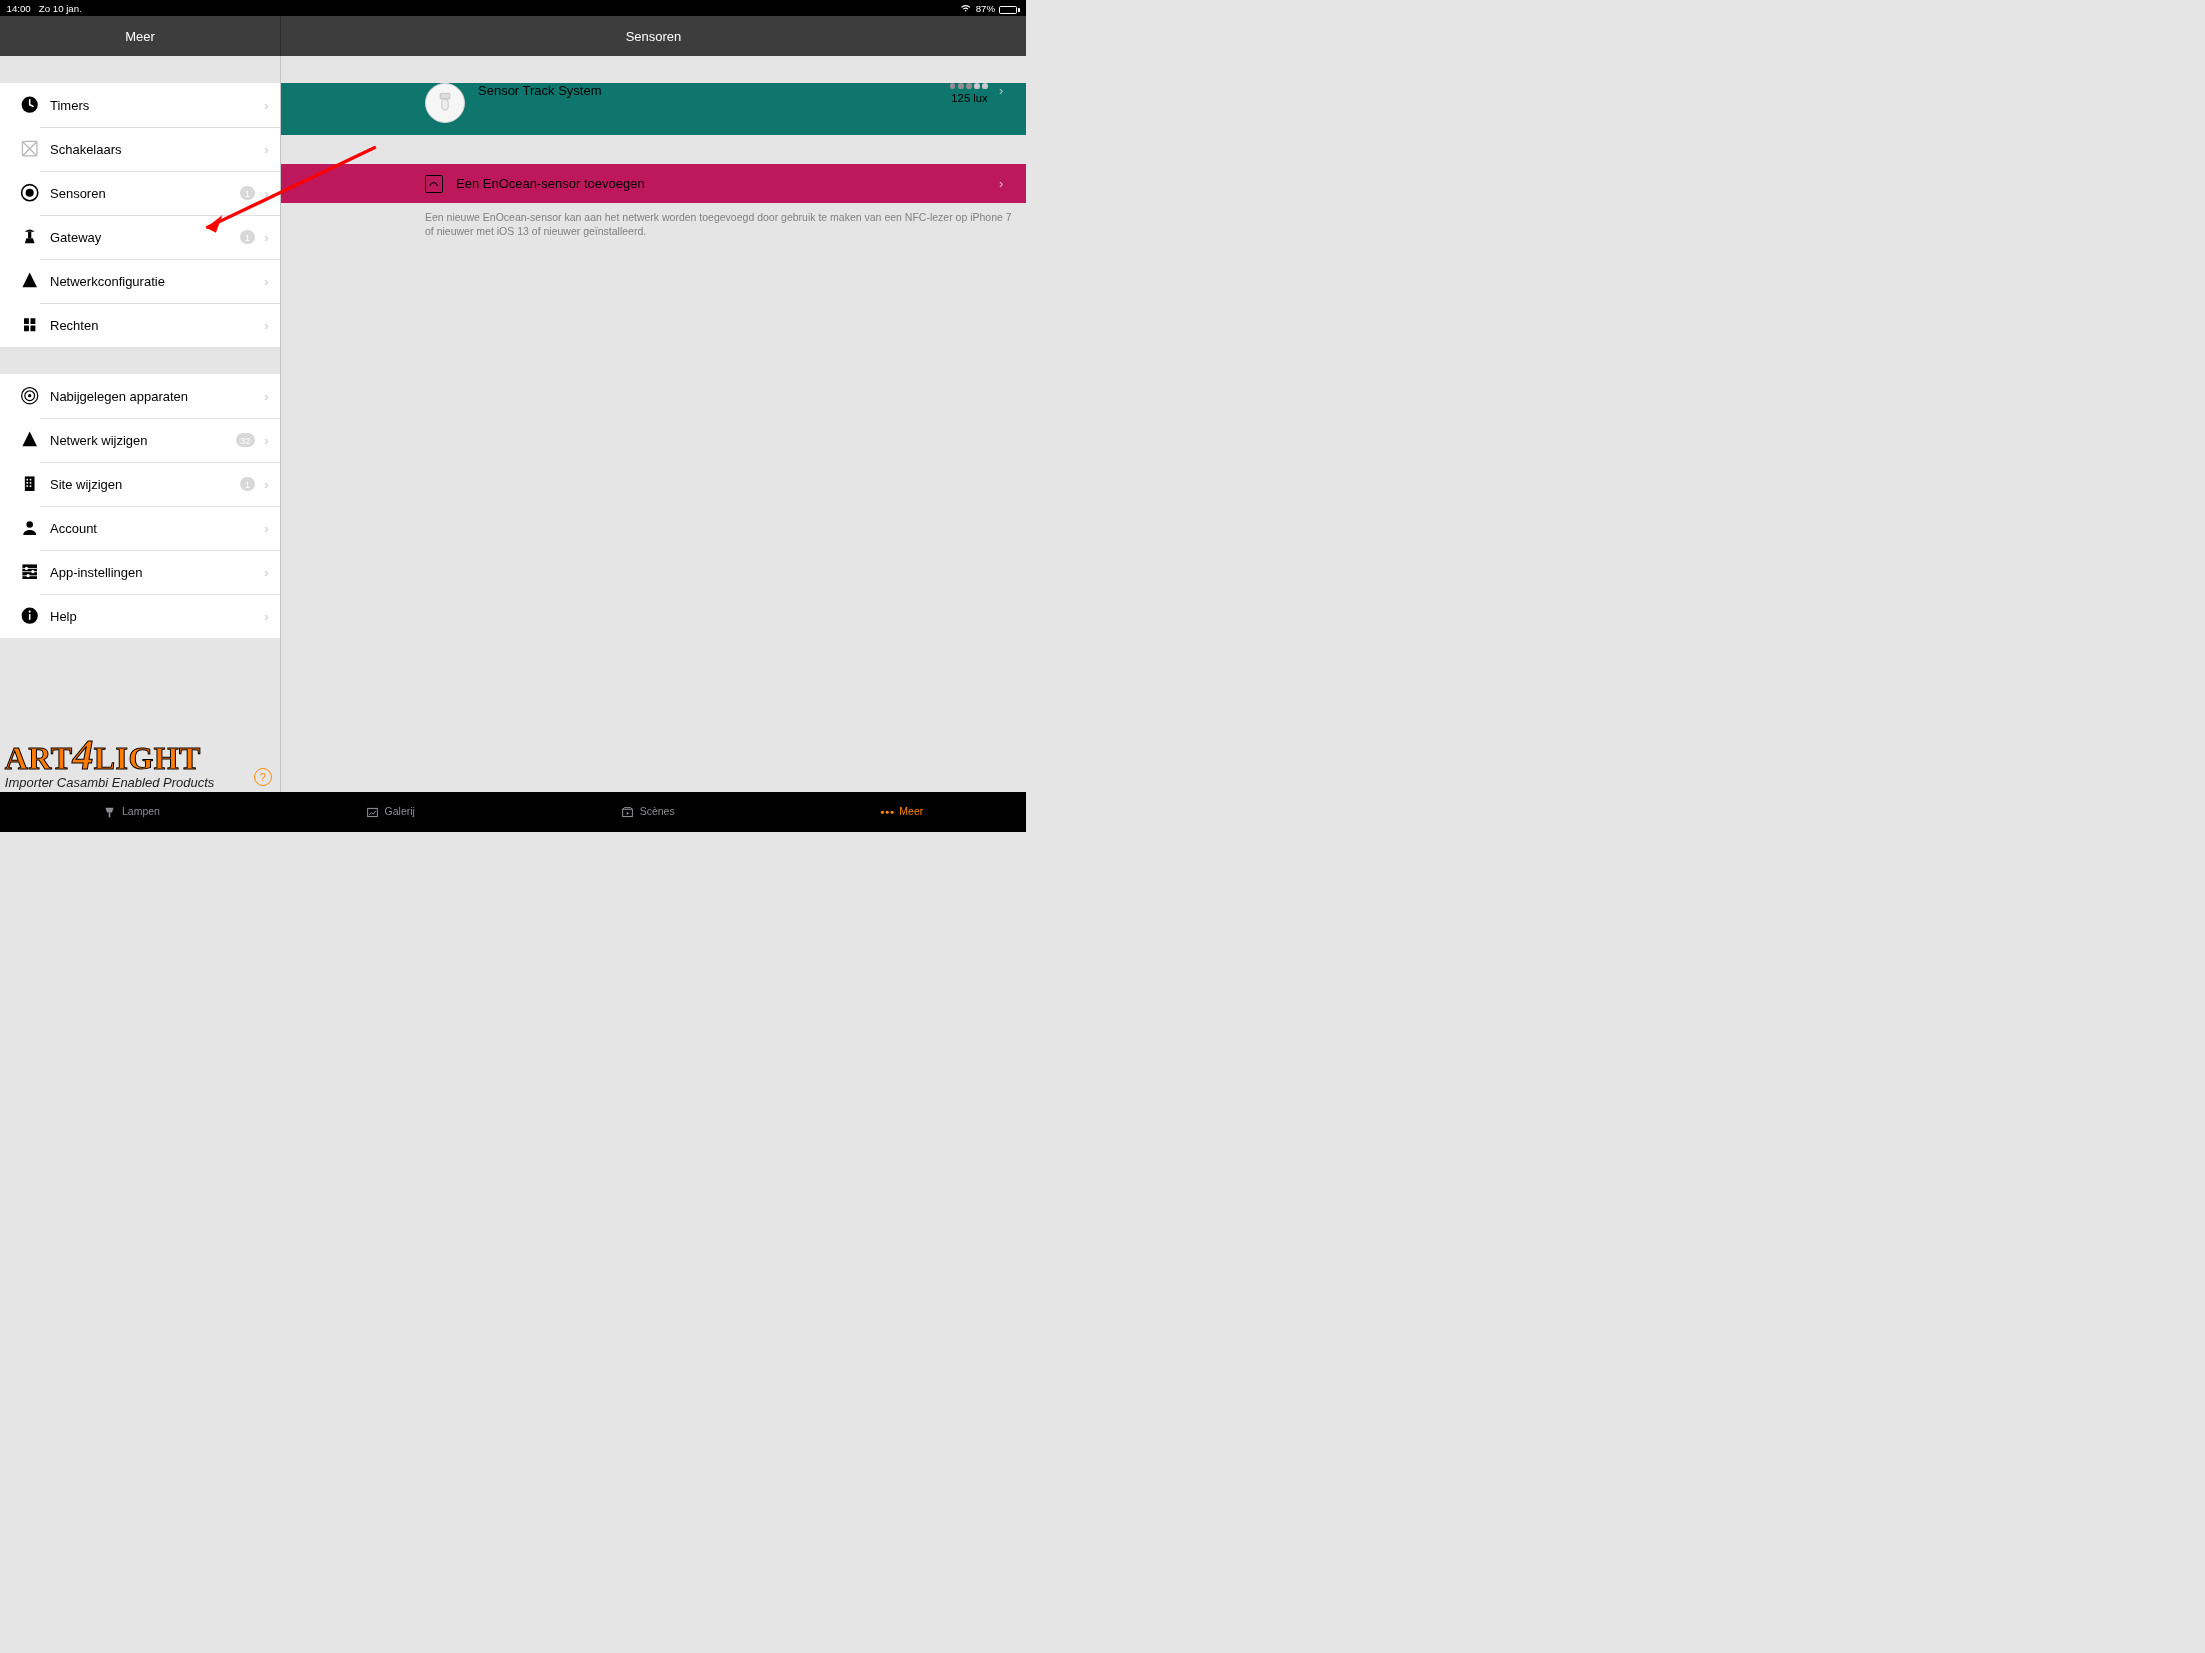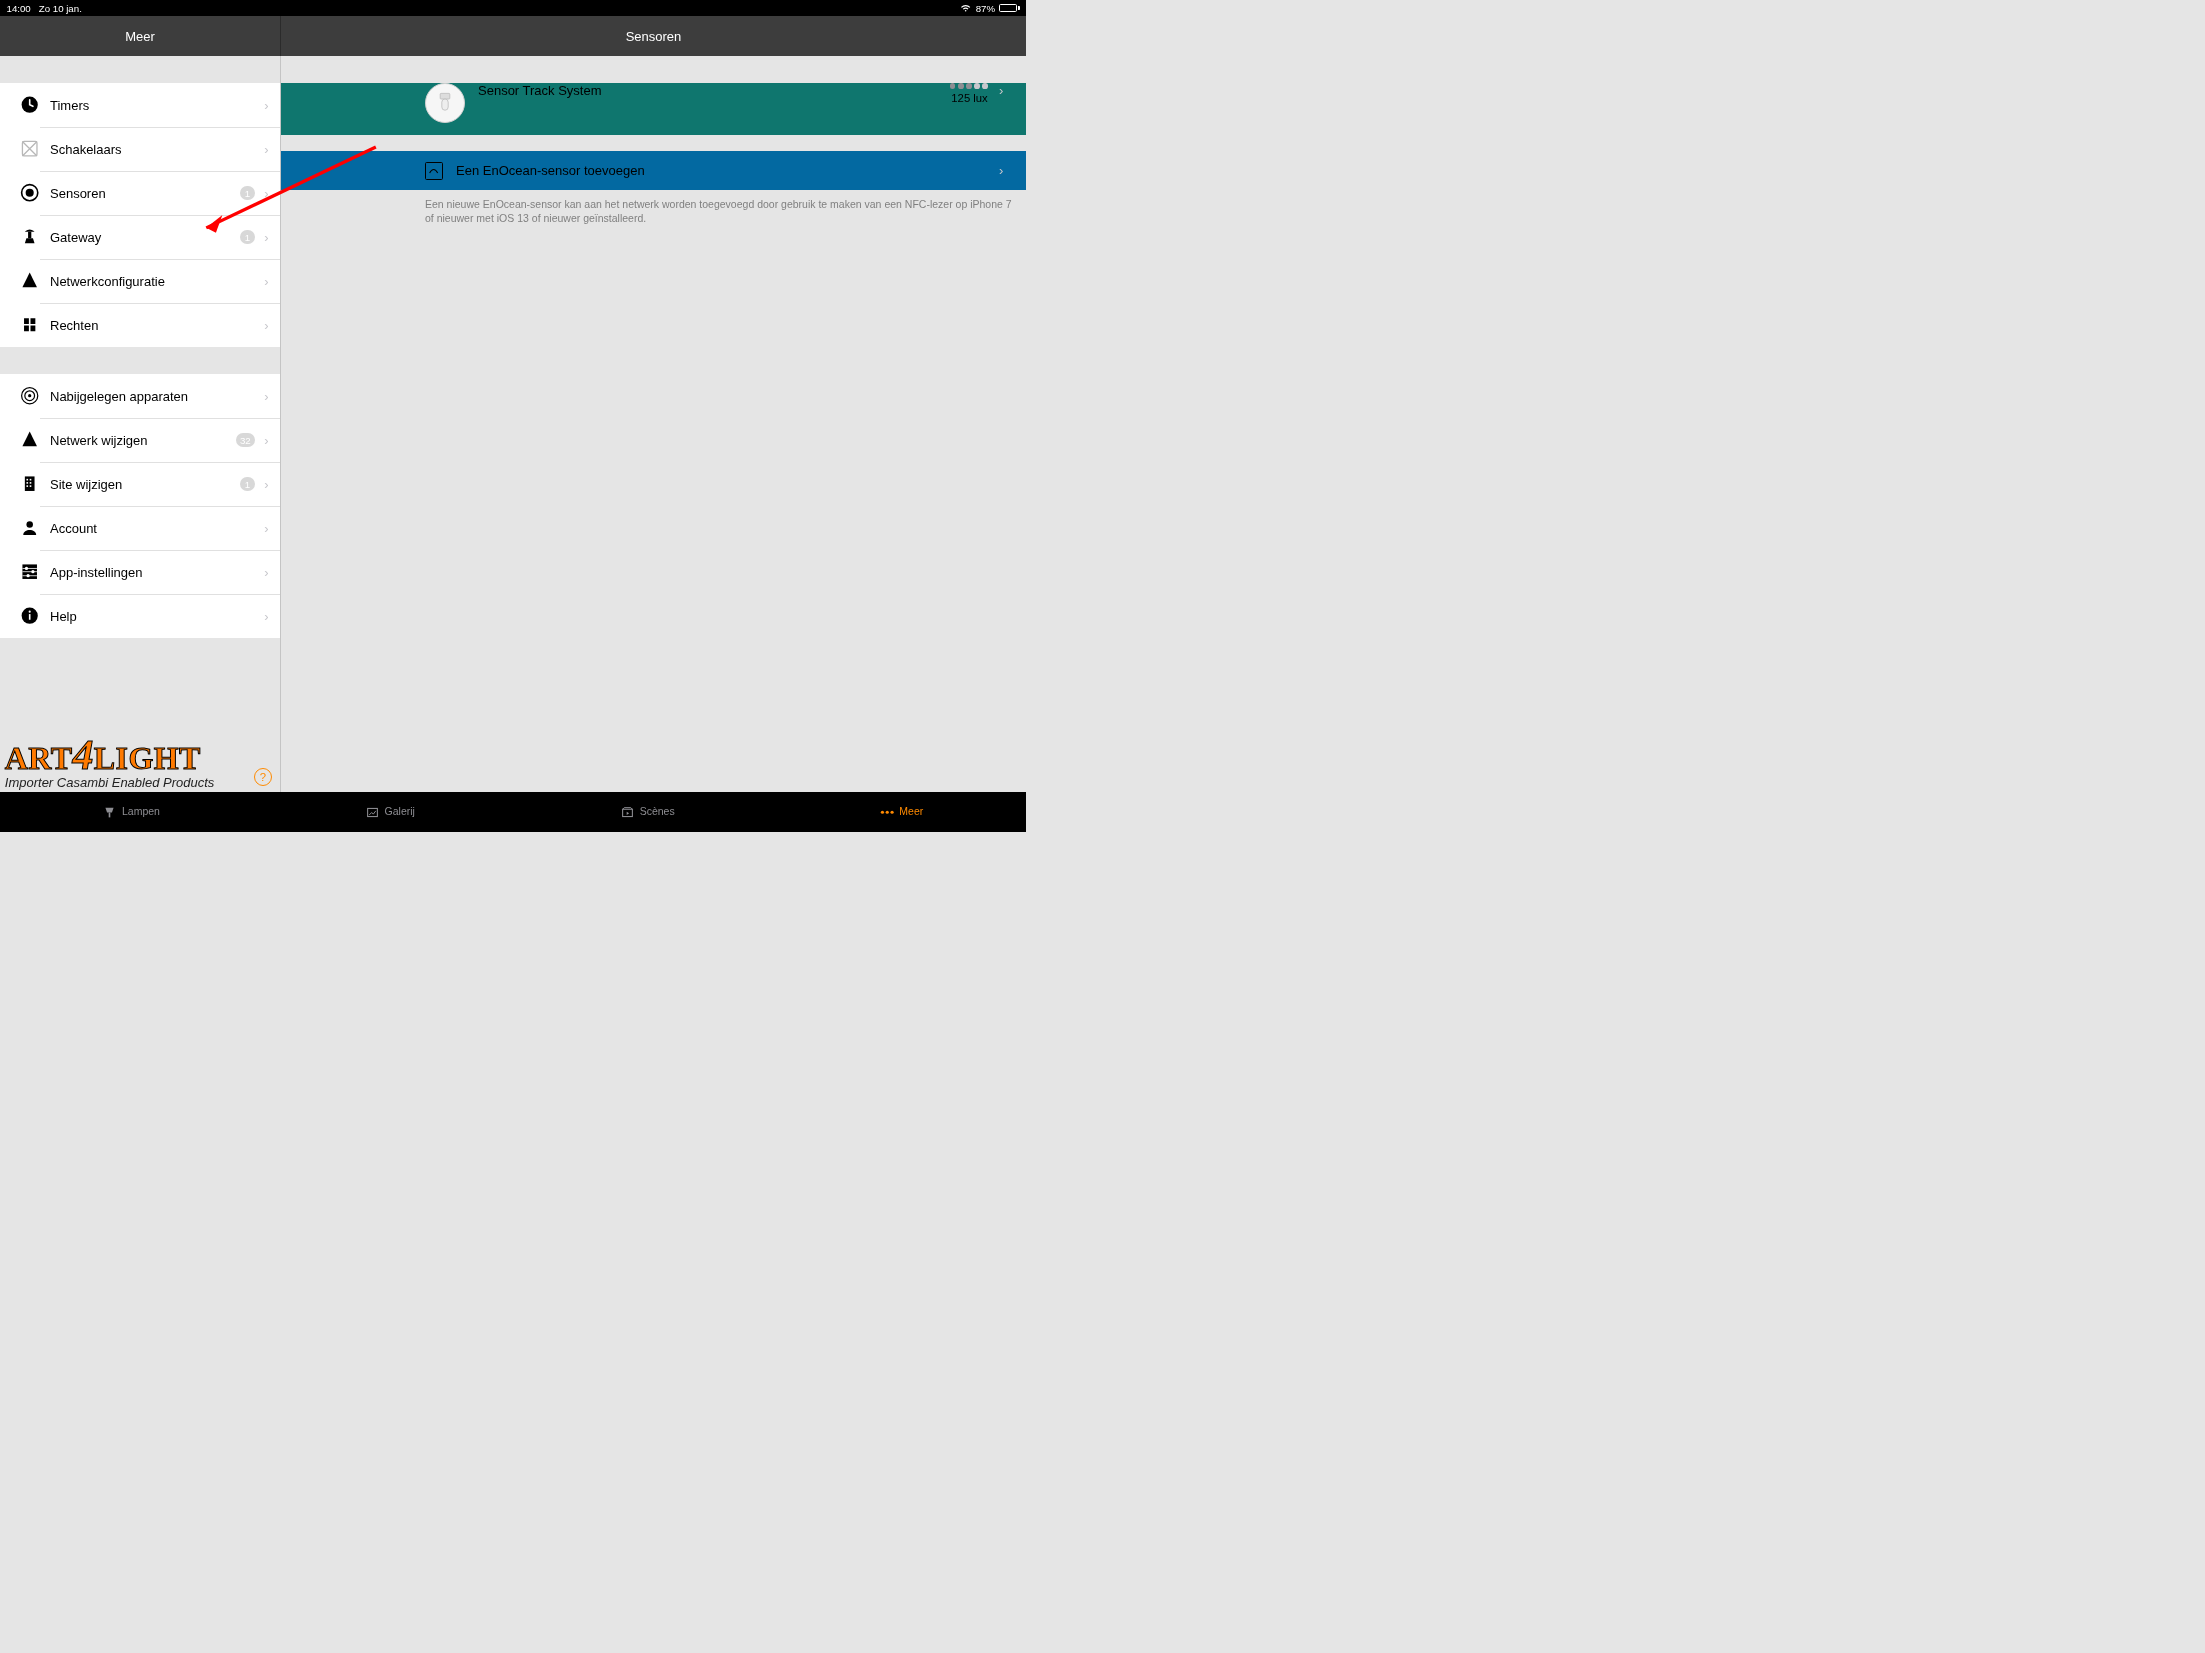--- a/index.html
+++ b/index.html
@@ -2,21 +2,21 @@
 <html style="font-size:13px"><head>
 <meta charset="utf-8">
 <style>
   * { box-sizing: border-box; margin: 0; padding: 0; }
   html, body { width: 100%; height: 100%; font-family: -apple-system, "Helvetica Neue", Arial, sans-serif; }
   body { background: #e5e5e5; overflow: hidden; }
   .screen { width: 1026px; height: 832px; position: relative; display: flex; flex-direction: column; background: #e5e5e5; }
   
   .status-bar { height: 16px; background: #000; color: #fff; font-size: 9.7px; display: flex; align-items: center; padding: 0 6.5px; font-weight: 500; }
   .status-left { display: flex; gap: 8px; }
-  .status-right { margin-left: auto; display: flex; align-items: center; gap: 4px; }
+  .status-right { margin-left: auto; display: flex; align-items: flex-end; gap: 4px; }
   .battery { display: inline-flex; align-items: center; }
   .battery-body { width: 18px; height: 8px; border: 0.8px solid #fff; border-radius: 1.6px; position: relative; }
   .battery-fill { background: #fff; height: 100%; width: 87%; border-radius: 0.8px; }
   .battery-tip { width: 1.6px; height: 4px; background: #fff; margin-left: 0.8px; border-radius: 0 0.8px 0.8px 0; }
   
   .app-title { height: 32px; background: #000; color: #fff; display: flex; align-items: center; justify-content: center; font-size: 13.7px; font-weight: 600; }
   
   .headers { display: flex; height: 40px; }
   .header-left { width: 281px; background: #3d3d3d; color: #fff; display: flex; align-items: center; justify-content: center; font-size: 13px; font-weight: 500; border-right: 0.8px solid #2b2b2b; }
   .header-right { flex: 1; background: #3d3d3d; color: #fff; display: flex; align-items: center; justify-content: center; font-size: 13px; font-weight: 500; }
@@ -36,21 +36,21 @@
   .main .spacer { height: 27px; }
   .sensor-row { background: #0f766e; height: 52px; display: flex; padding: 0 11.3px 0 145px; cursor: pointer; position: relative; }
   .sensor-thumb { width: 40px; height: 40px; border-radius: 20px; border: 0.8px solid #d0d0d0; background: #f6f6f6; position: absolute; left: 144px; display:flex; align-items:center; justify-content:center; }
   .sensor-thumb svg { width: 24px; height: 24px; }
   .sensor-name { margin-left: 52px; font-size: 13px; color: #000; }
   .sensor-right { margin-left: auto; display: flex; flex-direction: column; align-items: flex-end; gap: 3.2px; margin-right: 4.8px; }
   .signal-dots { display: flex; gap: 2.4px; }
   .signal-dots span { width: 5.7px; height: 5.7px; border-radius: 50%; background: #c7c7cc; }
   .signal-dots span.on { background: #8e8e93; }
   .lux { font-size: 11.3px; color: #000; }
-  .add-row { background: #0369a1; height: 39px; display: flex; align-items: center; padding: 0 11.3px 0 144px; cursor: pointer; margin-top: 16px; }
+  .add-row { background: #be185d; height: 39px; display: flex; align-items: center; padding: 0 11.3px 0 144px; cursor: pointer; margin-top: 29px; }
   .add-row-icon { width: 18px; height: 18px; border: 0.8px solid #000; display:flex; align-items:center; justify-content:center; border-radius:1.6px; }
   .add-row-label { margin-left: 13px; font-size: 13px; color: #000; }
   .footer-note { padding: 6.5px 11.3px 6.5px 144px; font-size: 10.5px; color: #808080; line-height: 1.35; }
   
   .tabbar { height: 40px; background: #000; display: flex; align-items: center; justify-content: space-around; }
   .tab { display: flex; align-items: flex-start; gap: 4.8px; color: #8e8e93; font-size: 10.5px; cursor: pointer; }
   .tab.active { color: #ff8a00; }
   .tab .ticon { width: 14.5px; height: 14.5px; display:flex; align-items:center; justify-content:center; }
   
   .logo { position: absolute; left: 4.8px; bottom: 2.4px; width: 250px; pointer-events: none; }

